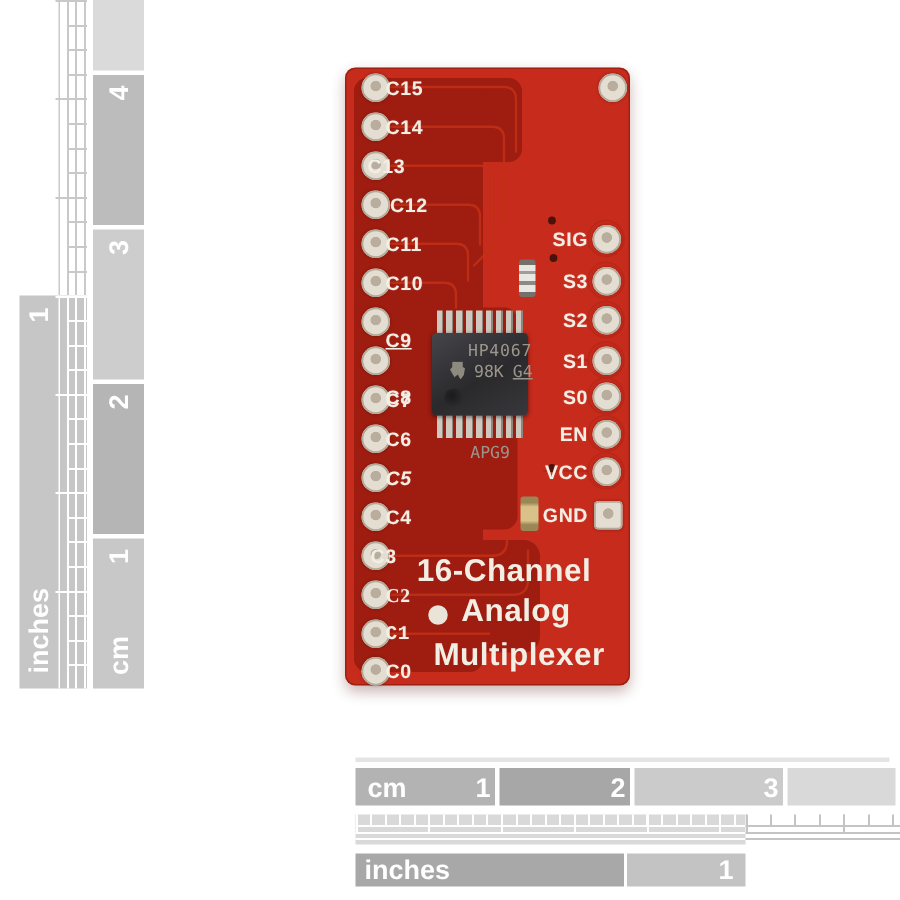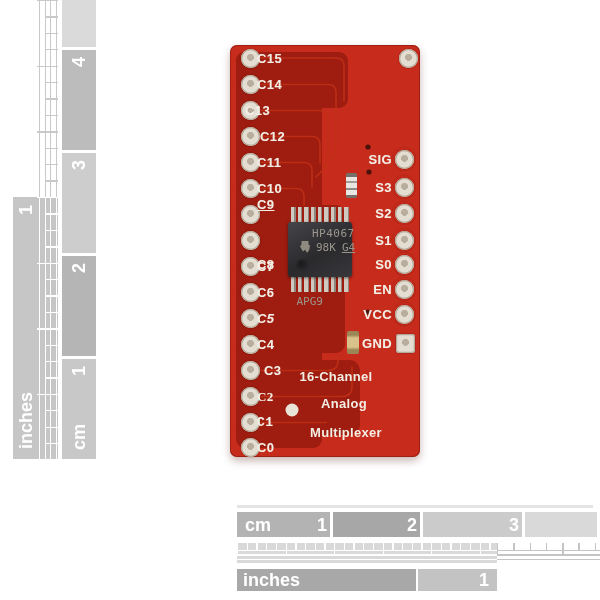--- a/index.html
+++ b/index.html
@@ -55,34 +55,34 @@
   #board svg{position:absolute;left:0;top:0;z-index:1;}
   .pad{position:absolute;width:19px;height:19px;border-radius:50%;z-index:3;
      background:radial-gradient(circle at 50% 44%, #b9ae9e 0 23%, #e3ddd2 26% 78%, #cfc7ba 100%);
      box-shadow:inset 0 0 0 1.2px #b3a998, 0 0 2px rgba(60,10,5,.4);}
   .pad.square{border-radius:3px;}
   .plabel{position:absolute;z-index:4;color:var(--silkscreen,#f3eee4);font-weight:bold;
      font-size:13px;line-height:1;letter-spacing:.4px;
      text-shadow:0 0 1px rgba(255,255,255,.25);}
   .plabel.right{text-align:right;}
   .title{position:absolute;z-index:4;color:var(--silkscreen,#f3eee4);font-weight:bold;
-     font-size:13px;line-height:1;text-align:center;letter-spacing:.3px;width:132px;}
+     font-size:21px;line-height:1;text-align:center;letter-spacing:.3px;width:132px;}
 
   
   #chip{position:absolute;left:58px;top:162px;width:64px;height:85px;z-index:5;}
   .pinsrow{height:15px;margin:0 3px;background-repeat:repeat-x;
      background-image:repeating-linear-gradient(to right,#cfc9c0 0 3.4px,#8f887e 3.4px 4.6px,transparent 4.6px 6.65px);}
   #chipbody{position:relative;height:55px;border-radius:3px;
      background:linear-gradient(150deg,#45454a 0%,#2a2a2d 55%,#38383c 100%);
      box-shadow:0 1px 3px rgba(0,0,0,.5);
      font-family:"DejaVu Sans Mono",monospace;color:#9b968c;font-size:11px;line-height:1;}
   #chipbody .l1{position:absolute;left:24px;top:6px;letter-spacing:.5px;}
   #chipbody .l2{position:absolute;left:28px;top:20px;}
   #chipbody .l2 .g4{text-decoration:underline;margin-left:6px;}
-  #chipbody .l3{position:absolute;right:29px;top:34px;margin-top:40px;}
+  #chipbody .l3{position:absolute;right:12px;top:34px;margin-top:40px;}
   #pin1dot{position:absolute;left:8px;bottom:5px;width:13px;height:13px;border-radius:50%;
      background:radial-gradient(circle at 40% 35%,#1a1a1c,#333338);}
   #tilogo{position:absolute;left:12px;top:19px;width:10px;height:12px;background:#8e8a80;
      clip-path:polygon(15% 0%,85% 0%,85% 30%,100% 38%,92% 75%,70% 100%,52% 72%,30% 88%,12% 62%,0% 45%,15% 30%);}
 
   
   .smd{position:absolute;z-index:2;border-radius:2px;}
   #res1{left:116px;top:128px;width:11px;height:25px;
      background:linear-gradient(to bottom,#75706a 0 14%,#e9e7e3 14% 30%,#a09d98 30% 40%,#e9e7e3 40% 58%,#8d8a85 58% 68%,#e9e7e3 68% 86%,#75706a 86% 100%);}
   #cap1{left:117px;top:286px;width:12px;height:23px;
@@ -224,27 +224,27 @@
     <div class="pad" style="left:164.5px;top:234.5px;"></div>
     <div class="pad" style="left:164.5px;top:259.5px;"></div>
     <div class="pad square" style="left:166px;top:289px;"></div>
 
     <div class="plabel" style="left:27px;top:6.5px;">C15</div>
     <div class="plabel" style="left:27px;top:33px;">C14</div>
     <div class="plabel" style="left:15px;top:58.5px;">C13</div>
     <div class="plabel" style="left:30px;top:84.5px;">C12</div>
     <div class="plabel" style="left:27px;top:110.5px;">C11</div>
     <div class="plabel" style="left:27px;top:136.5px;">C10</div>
-    <div class="plabel" style="left:27px;top:153px;text-decoration:underline;">C9</div>
+    <div class="plabel" style="left:27px;top:175px;text-decoration:underline;">C9</div>
     <div class="plabel" style="left:27px;top:172px;margin-top:41px;">C8</div>
     <div class="plabel" style="left:27px;top:214.5px;">C7</div>
     <div class="plabel" style="left:27px;top:240.5px;">C6</div>
     <div class="plabel" style="left:27px;top:266.5px;font-style:italic;">C5</div>
     <div class="plabel" style="left:27px;top:292.5px;">C4</div>
-    <div class="plabel" style="left:34px;top:318.5px;">C3</div>
+    <div class="plabel" style="left:17px;top:318.5px;">C3</div>
     <div class="plabel" style="left:27px;top:344.5px;font-family:Liberation Serif, serif;">C2</div>
     <div class="plabel" style="left:27px;top:370.5px;font-family:Liberation Mono, monospace;">C1</div>
     <div class="plabel" style="left:27px;top:395.5px;">C0</div>
 
     <div class="plabel right" style="right:28px;top:107.5px;">SIG</div>
     <div class="plabel right" style="right:28px;top:135.5px;">S3</div>
     <div class="plabel right" style="right:28px;top:161.5px;">S2</div>
     <div class="plabel right" style="right:28px;top:188.5px;">S1</div>
     <div class="plabel right" style="right:28px;top:212.5px;">S0</div>
     <div class="plabel right" style="right:28px;top:237.5px;">EN</div>

